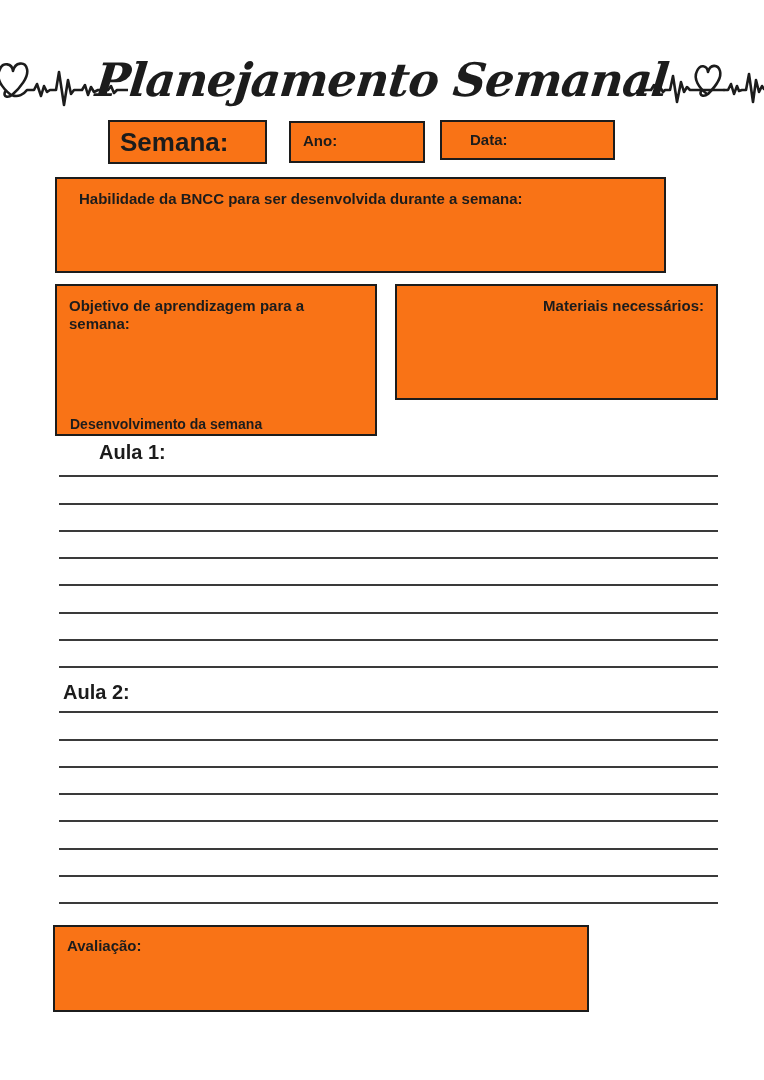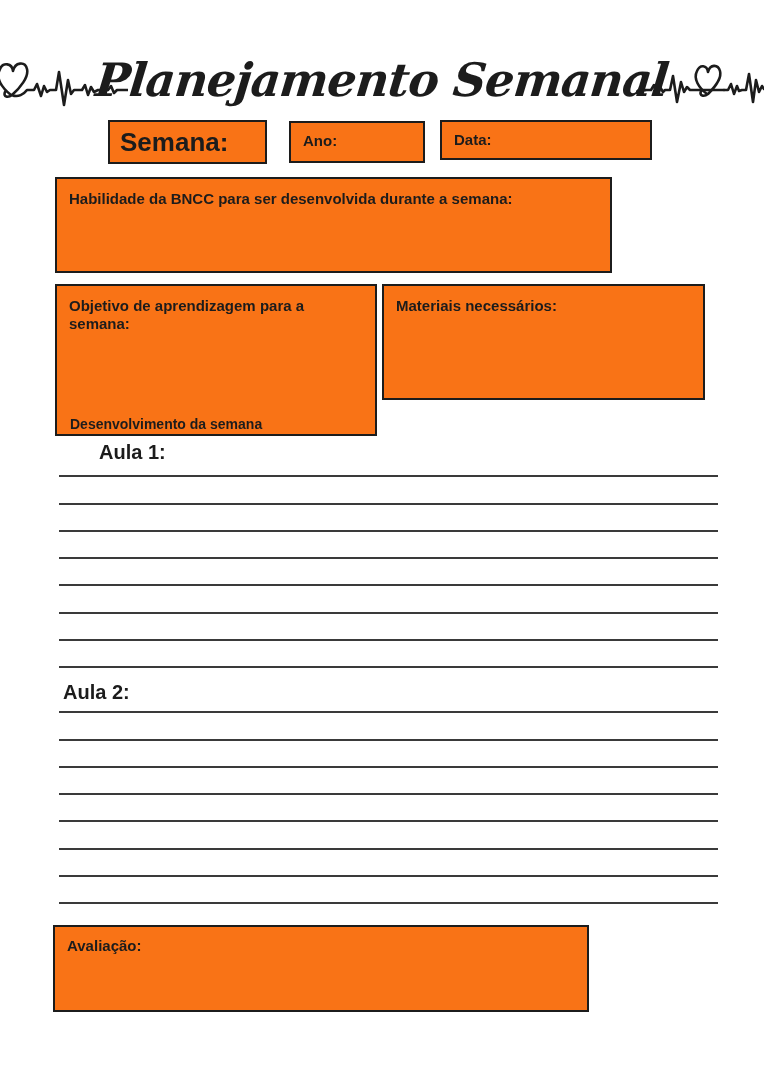--- a/index.html
+++ b/index.html
@@ -21,24 +21,24 @@
     font-size:46px; letter-spacing:-1px; transform:skewX(-6deg);
     white-space:nowrap; color:var(--ink);
   }
   
   .box { position:absolute; border:2px solid var(--ink); background:#f97316; }
   .box-label { font-size:15px; font-weight:600; color:var(--ink); }
   .semana-box { left:108px; top:120px; width:159px; height:44px;
     display:flex; align-items:center; padding-left:10px; }
   .semana-box .box-label { font-size:26px; font-weight:700; letter-spacing:0; }
   .ano-box  { left:277px; top:121px; width:136px; height:42px; padding:9px 0 0 12px;margin-left:12px; }
-  .data-box { left:440px; top:120px; width:212px; height:40px; padding:9px 0 0 12px; }
-  .bncc-box { left:55px; top:177px; width:557px; height:96px; padding:11px 12px; }
+  .data-box { left:440px; top:120px; width:175px; height:40px; padding:9px 0 0 28px; }
+  .bncc-box { left:55px; top:177px; width:611px; height:96px; padding:11px 22px; }
   .objetivo-box  { left:55px;  top:284px; width:322px; height:152px; padding:11px 12px; }
-  .materiais-box { left:382px; top:284px; width:323px; height:116px; padding:11px 12px; }
+  .materiais-box { left:395px; top:284px; width:323px; height:116px; padding:11px 12px;text-align:right; }
   .avaliacao-box { left:53px;  top:925px; width:536px; height:87px;  padding:10px 12px; }
   
   .dev-label { position:absolute; left:58px; top:416px; font-size:14px; font-weight:700;padding-left:12px; }
   .aula-label { position:absolute; font-size:20px; font-weight:600; }
   .aula1-label { left:63px; top:441px;margin-left:36px; }
   .aula2-label { left:63px; top:681px; }
   .rule-lines { position:absolute; left:59px; width:659px; }
   .rule-lines.a1 { top:450px; }
   .rule-lines.a2 { top:686px; }
   .rule-line { height:27.3px; border-bottom:2px solid var(--line); }

